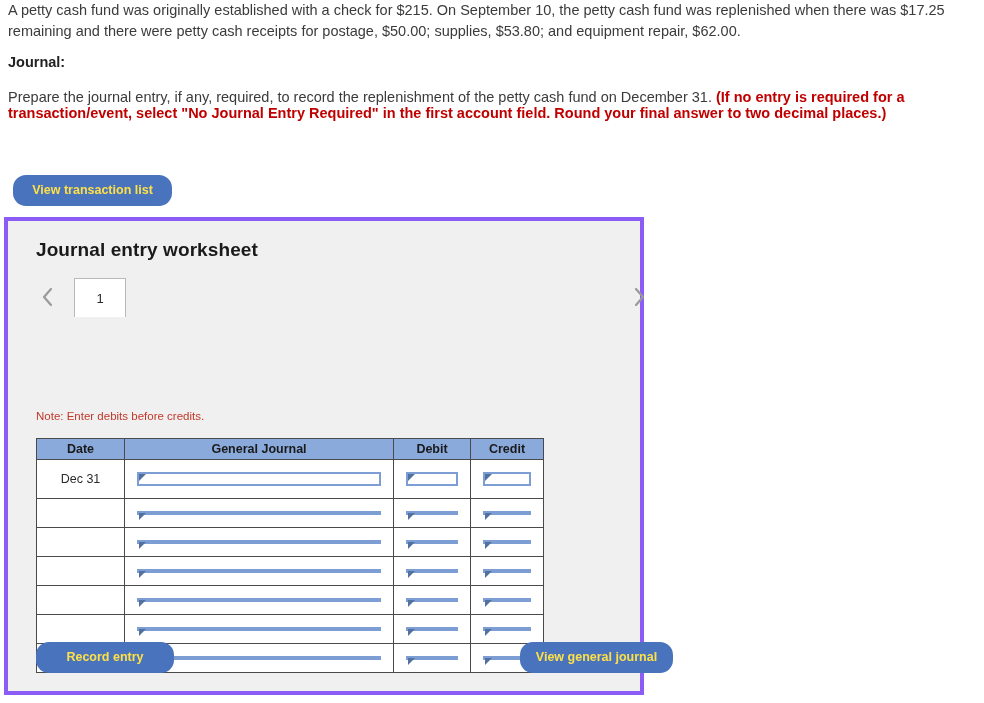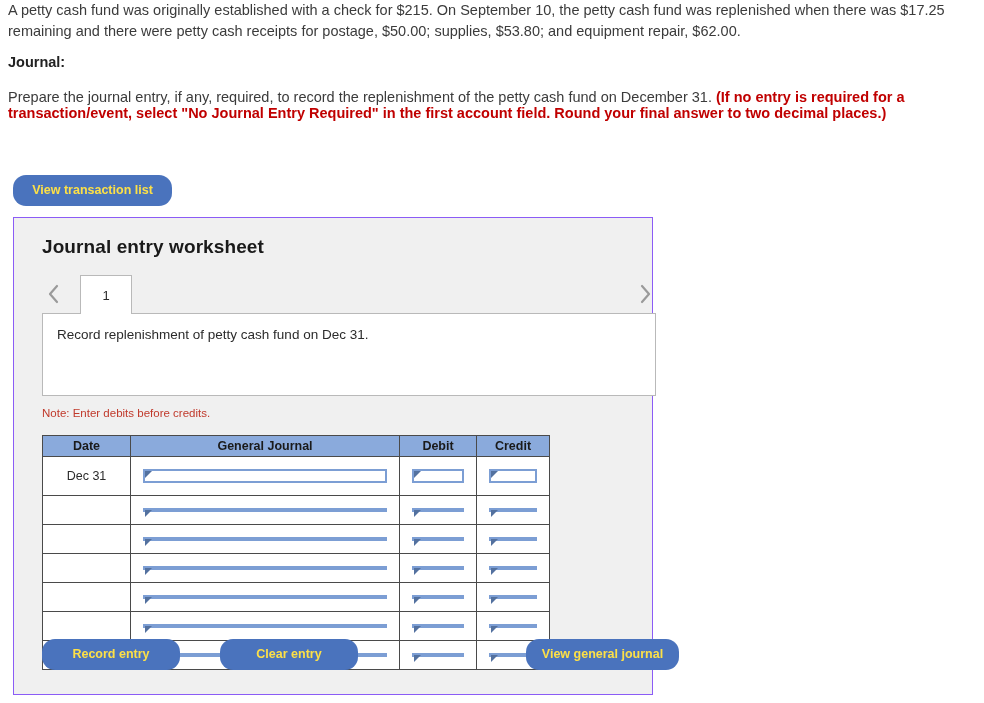--- a/index.html
+++ b/index.html
@@ -72,26 +72,26 @@
     position: absolute;
     left: 13px;
     top: 175px;
     width: 159px;
     height: 31px;
   }
 
   
   .panel {
     position: absolute;
-    left: 13px;
+    left: 4px;
     top: 217px;
     width: 640px;
     height: 478px;
     background: #f0f0f0;
-    border: 1px solid #8b5cf6;
+    border: 4px solid #8b5cf6;
   }
 
   .panel-title {
     position: absolute;
     left: 28px;
     top: 18px;
     font-size: 19px;
     font-weight: bold;
     color: #1a1a1a;
     letter-spacing: 0.1px;
@@ -276,23 +276,20 @@
         <span>1</span>
       </div>
 
       <div class="chevron chev-next">
         <svg width="13" height="20" viewBox="0 0 13 20" aria-hidden="true">
           <polyline points="3,2 10,10 3,18" fill="none" stroke="#9a9a9a" stroke-width="2.2" stroke-linecap="round" stroke-linejoin="round"></polyline>
         </svg>
       </div>
     </div>
 
-    <div class="desc-box">
-      <div class="desc-text">Record replenishment of petty cash fund on Dec 31.</div>
-    </div>
 
     <div class="note">Note: Enter debits before credits.</div>
 
     <table class="jtable">
       <colgroup>
         <col class="col-date">
           <col class="col-gj">
           <col class="col-debit">
           <col class="col-credit">
       </colgroup>
@@ -386,17 +383,16 @@
               <div class="cell-input"></div>
             </td>
           <td>
               <div class="cell-input"></div>
             </td>
         </tr>
       </tbody>
     </table>
 
     <button class="btn btn-record">Record entry</button>
-    <button class="btn btn-clear">Clear entry</button>
     <button class="btn btn-viewgj">View general journal</button>
 
   </div>
 </div>
 
 </body></html>

